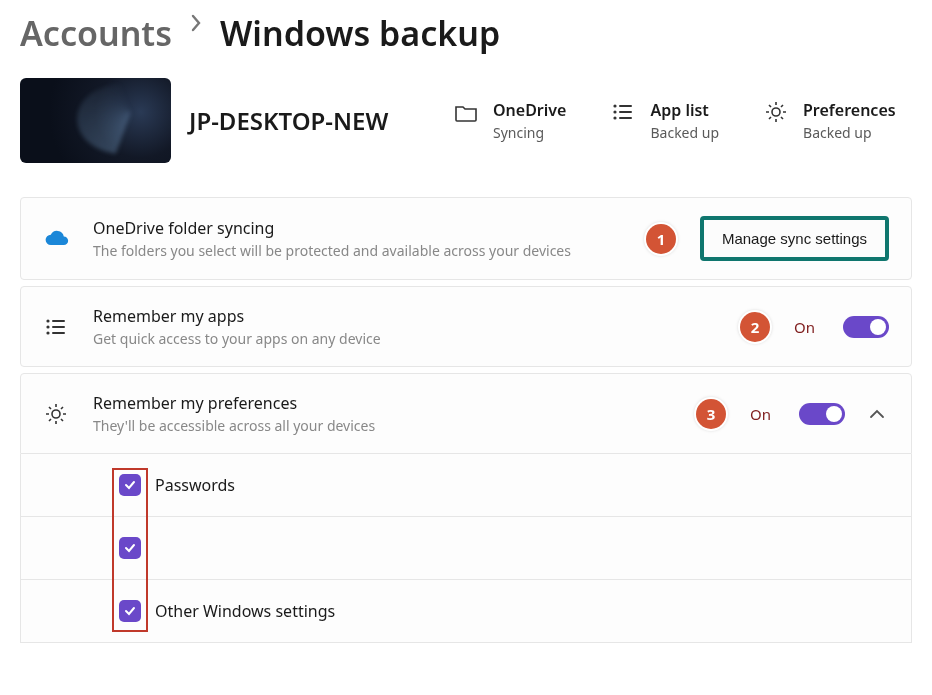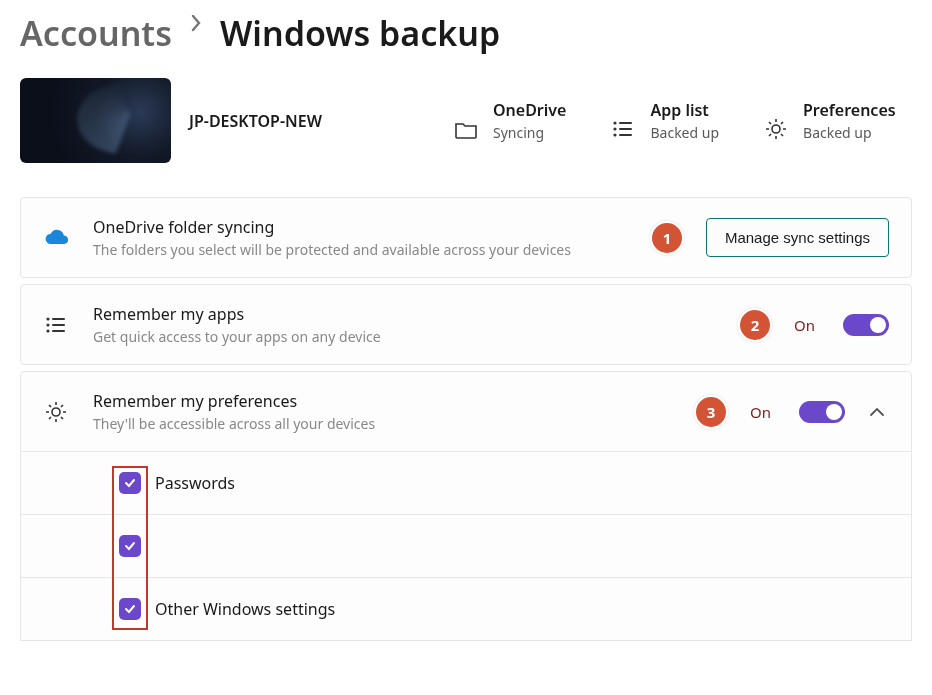--- a/index.html
+++ b/index.html
@@ -50,27 +50,27 @@
   .thumb::after{
     content:"";
     position:absolute;
     right:4px; top:6px;
     width:90px; height:70px;
     background: conic-gradient(from 200deg at 60% 40%, rgba(120,160,200,0.35), transparent 40%);
     border-radius:50%;
     filter: blur(2px);
   }
   .device {
-    font-size: 16px;
+    font-size: 24px;
     font-weight: 600;
     min-width: 220px;
   }
   .stat {
     display: flex;
-    align-items: flex-end;
+    align-items: flex-start;
     gap: 14px;
     margin-left: 26px;
   }
   .stat .ic { color:#333; }
   .stat .lbl { font-size: 16px; font-weight:600; }
   .stat .sub { font-size: 14px; color:#5a5a5a; margin-top:2px; }
   .cards { display:flex; flex-direction:column; gap:0; }
   .card {
     border:1px solid #e6e6e6;
     border-radius:4px;
@@ -82,21 +82,21 @@
     position:relative;
     margin-bottom:6px;
   }
   .card.noround-bot { border-bottom-left-radius:0; border-bottom-right-radius:0; margin-bottom:0; }
   .card .ic { width:26px; display:flex; justify-content:center; }
   .card .text { flex:1; }
   .card .title { font-size:16px; font-weight:400; color:#1a1a1a; }
   .card .desc  { font-size:14px; color:#888; margin-top:2px; }
   .btn {
     background:#fcfcfc;
-    border:1px solid #0f766e;
+    border:4px solid #0f766e;
     border-radius:4px;
     padding:10px 18px;
     font-size:15px;
     color:#1a1a1a;
     cursor:pointer;
   }
   .state-label { font-size:15px; color:#7f1d1d; margin-right:4px; }
   .toggle {
     width:46px; height:22px;
     background:#6a48c9;

